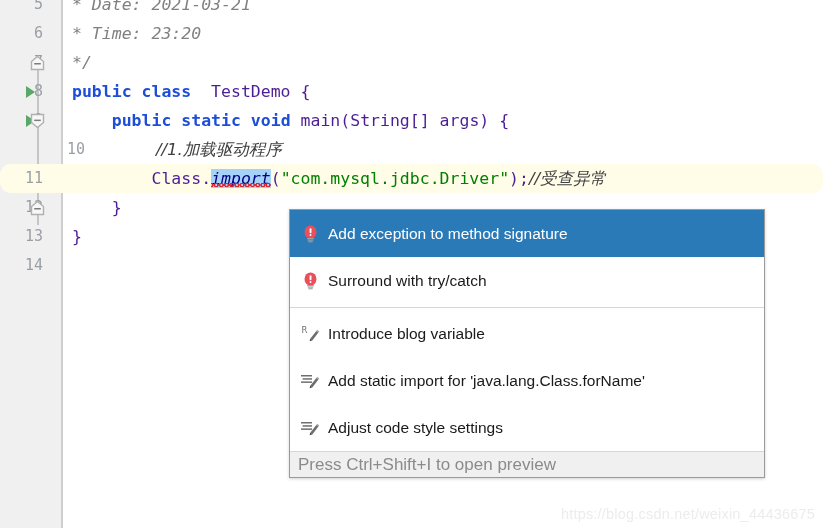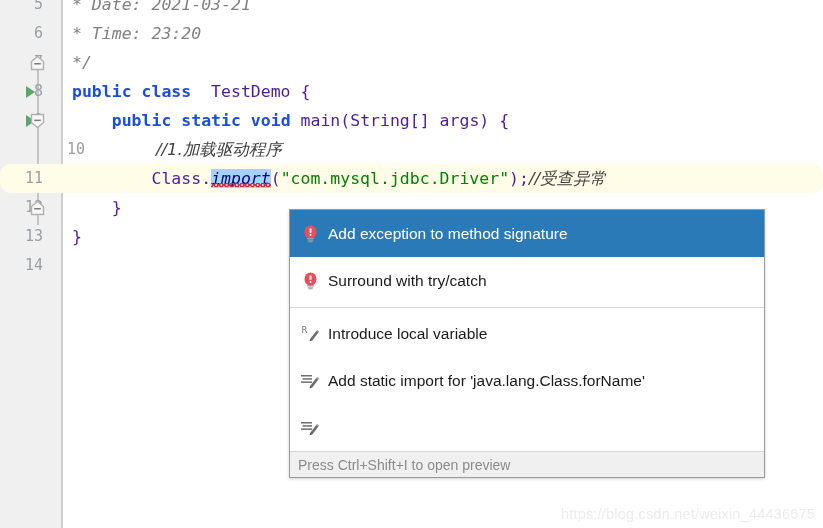--- a/index.html
+++ b/index.html
@@ -152,21 +152,21 @@
     height: 1px;
     background: #d6d6d6;
     margin: 3px 0 2px 0;
   }
   #popup-hint {
     height: 26px;
     line-height: 26px;
     background: #f0f0f0;
     border-top: 1px solid #d6d6d6;
     color: #8b8b8b;
-    font-size: 14px;
+    font-size: 17px;
     padding-left: 8px;
     box-sizing: border-box;
   }
 
   
   #watermark {
     position: absolute;
     right: 8px;
     bottom: 6px;
     font-size: 14.5px;
@@ -230,21 +230,21 @@
           <span class="mi-icon">
             <svg width="19" height="17" viewBox="0 0 19 17">
               <text x="0.5" y="8" font-family="DejaVu Sans, sans-serif" font-size="8.5" fill="#6e6e6e">R</text>
               <g>
                 <path d="M9.4 13.6 L15.3 6.0 L17.4 7.6 L11.5 15.2 Z" fill="#6e6e6e"></path>
                 <path d="M9.4 13.6 L11.5 15.2 L8.6 16.2 Z" fill="#3c3c3c"></path>
                 <path d="M15.3 6.0 L16.2 4.8 L18.3 6.4 L17.4 7.6 Z" fill="#9aa0a6"></path>
               </g>
             </svg>
           </span>
-          <span class="mi-label">Introduce local variable</span>
+          <span class="mi-label">Introduce blog variable</span>
         </div>
         <div class="mi">
           <span class="mi-icon">
             <svg width="19" height="17" viewBox="0 0 19 17">
               <g fill="#6e6e6e">
                 <rect x="0" y="3.0" width="11" height="1.5"></rect>
                 <rect x="1.6" y="6.2" width="9.4" height="1.5"></rect>
                 <rect x="0" y="9.4" width="11" height="1.5"></rect>
               </g>
               <g>
@@ -264,20 +264,21 @@
                 <rect x="1.6" y="6.2" width="9.4" height="1.5"></rect>
                 <rect x="0" y="9.4" width="11" height="1.5"></rect>
               </g>
               <g>
                 <path d="M9.4 13.6 L15.3 6.0 L17.4 7.6 L11.5 15.2 Z" fill="#6e6e6e"></path>
                 <path d="M9.4 13.6 L11.5 15.2 L8.6 16.2 Z" fill="#3c3c3c"></path>
                 <path d="M15.3 6.0 L16.2 4.8 L18.3 6.4 L17.4 7.6 Z" fill="#9aa0a6"></path>
               </g>
             </svg>
           </span>
+          <span class="mi-label">Adjust code style settings</span>
         </div>
       </div>
     <div id="popup-hint">Press Ctrl+Shift+I to open preview</div>
   </div>
 
   <div id="watermark">https://blog.csdn.net/weixin_44436675</div>
 <div class="fold-marker" style="top: 55px;">
       <svg width="17" height="16" viewBox="0 0 17 16">
         <path d="M8.5 1.5 L14.5 6.5 V14.5 H2.5 V6.5 Z" fill="#f7f7f7" stroke="#b0b0b0" stroke-width="1.4"></path>
         <rect x="5.2" y="8.0" width="6.6" height="1.5" fill="#7d7d7d"></rect>

